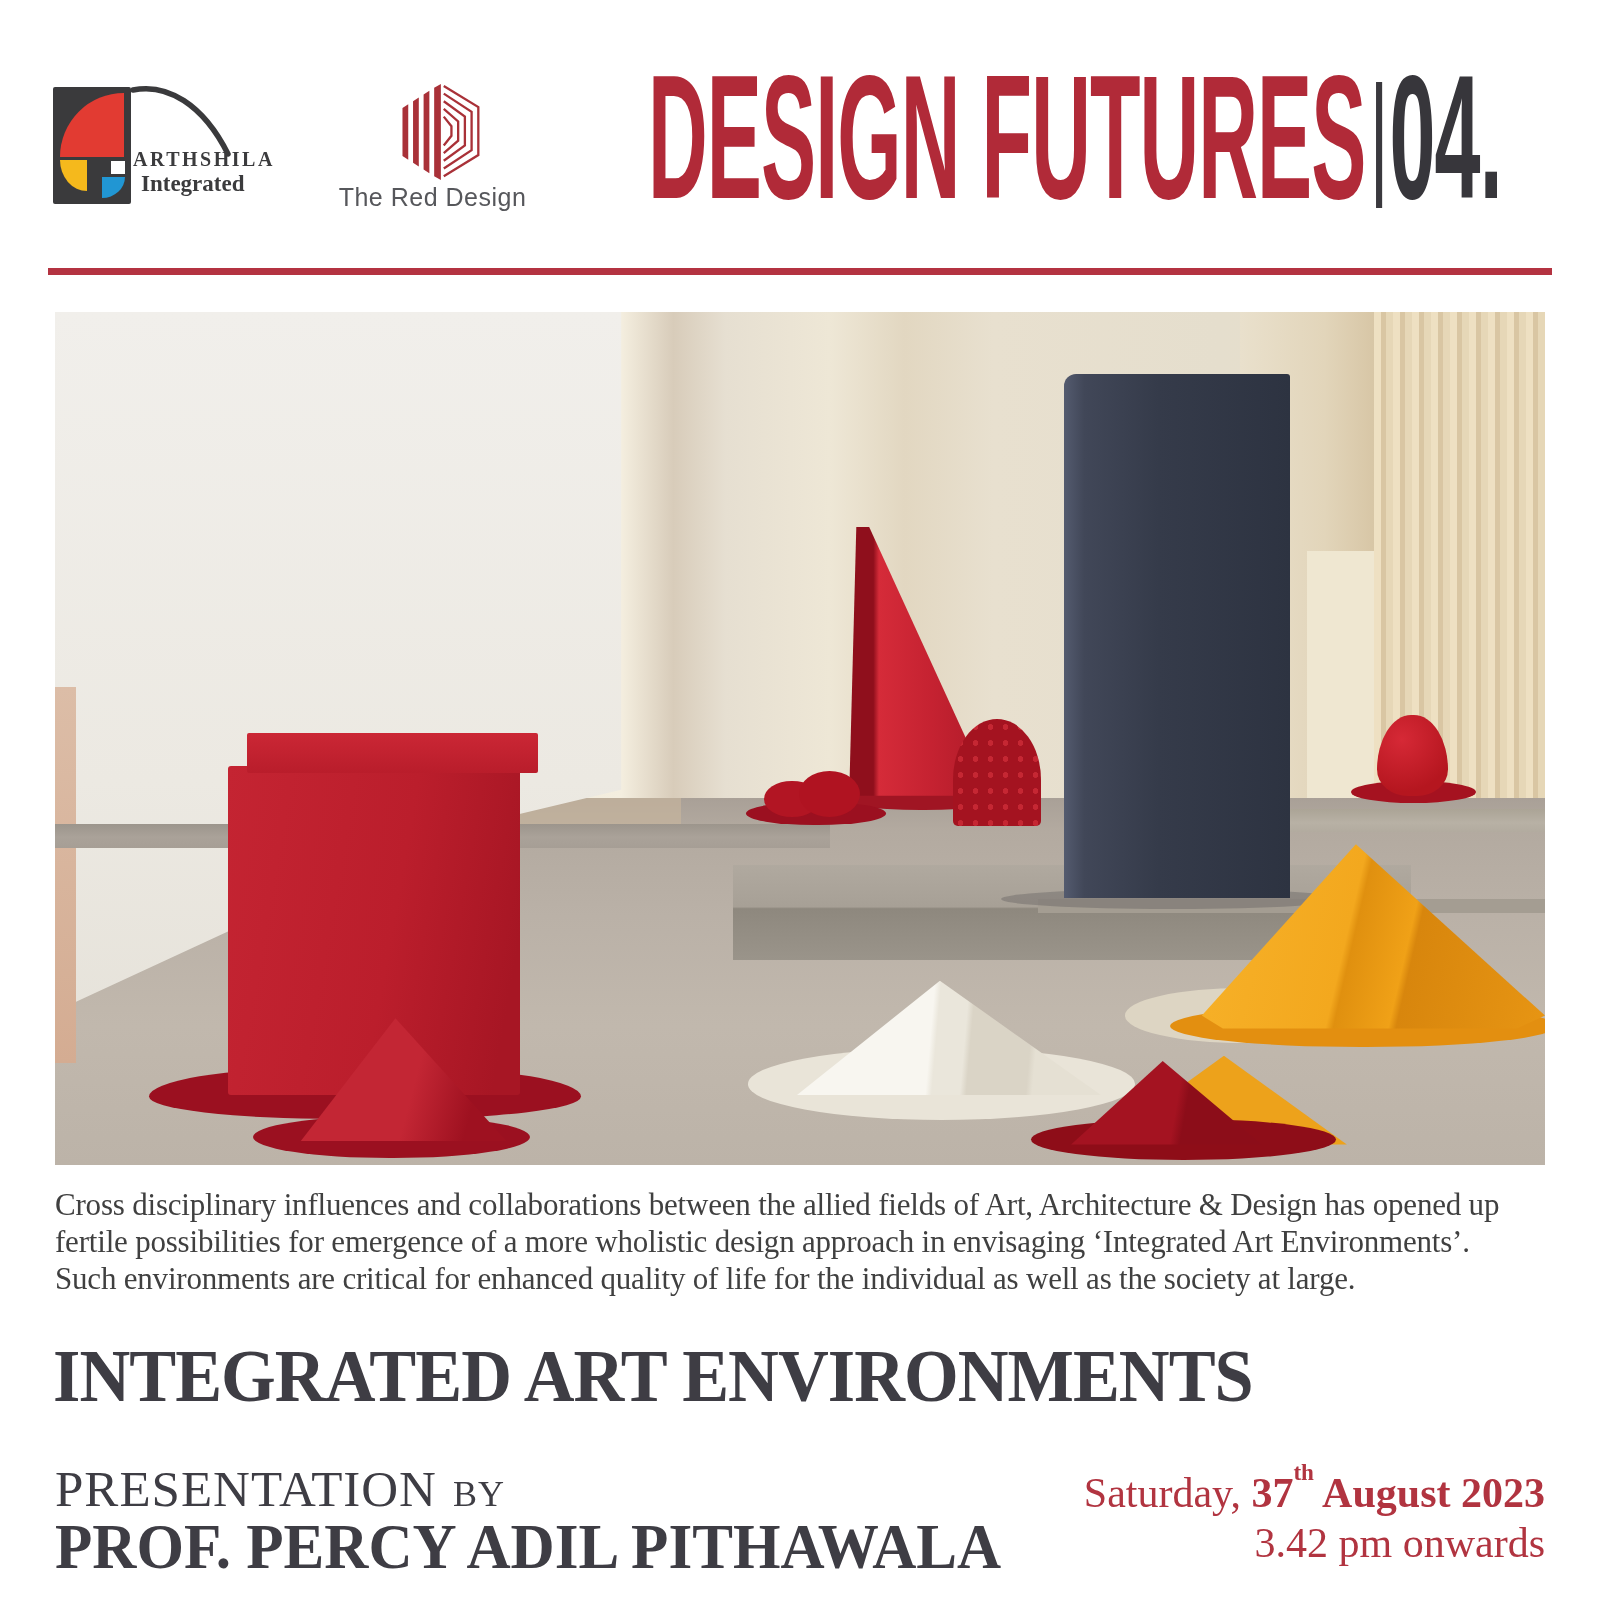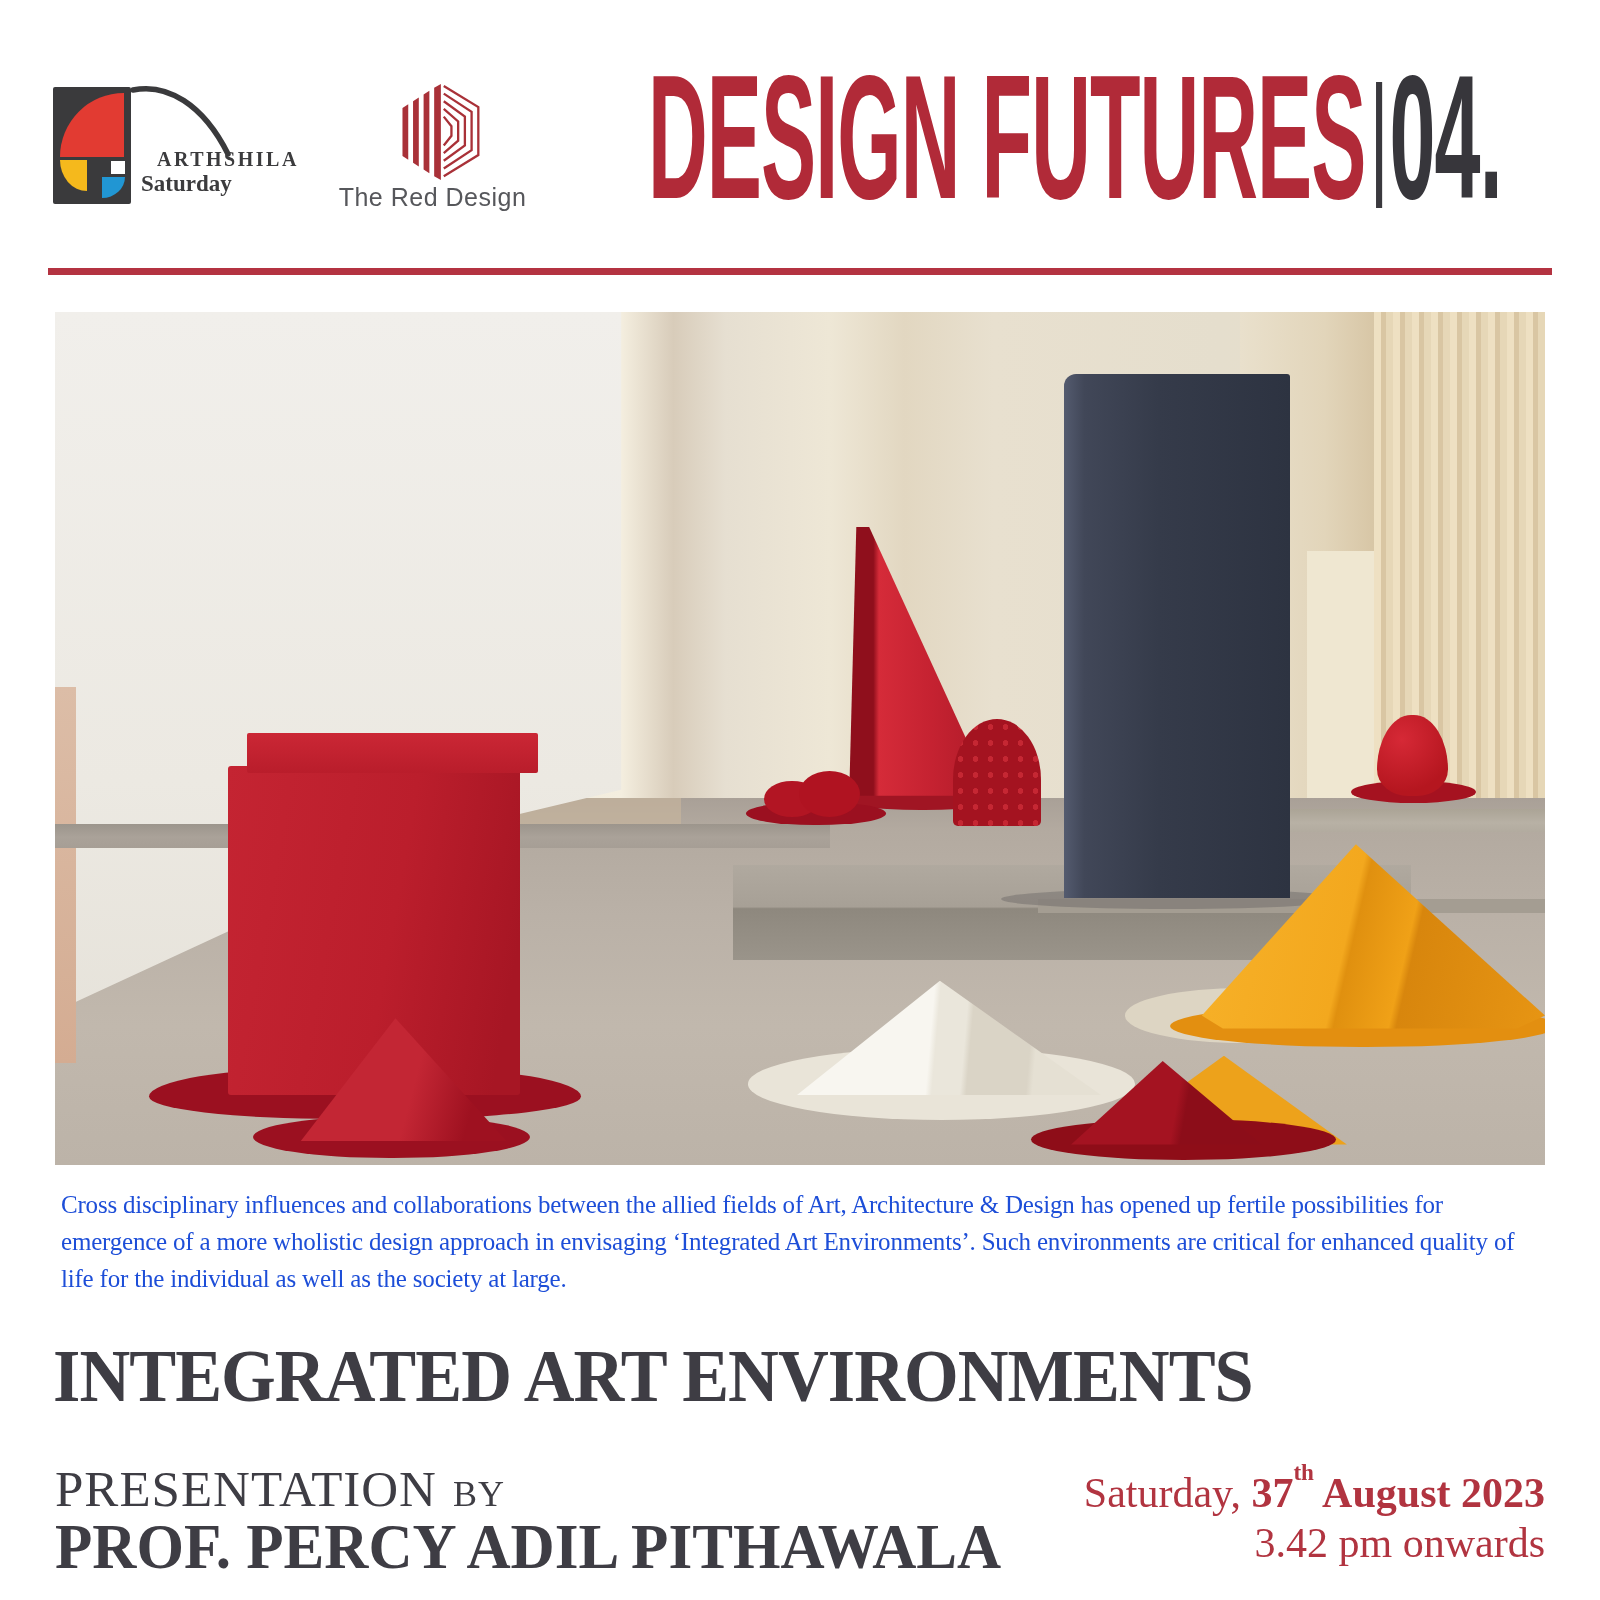--- a/index.html
+++ b/index.html
@@ -7,21 +7,21 @@
         font-family:"Liberation Serif",serif;}
   .abs{position:absolute;}
 
   
   .as-mark{left:53px;top:87px;width:78px;height:117px;background:#3a3a3c;border-radius:2px;}
   .as-red{position:absolute;left:7px;top:6px;width:64px;height:64px;background:#e23b32;border-radius:100% 0 0 0;}
   .as-yellow{position:absolute;left:7px;top:73px;width:27px;height:31px;background:#f5b91c;border-radius:0 0 0 100%;}
   .as-white{position:absolute;left:58px;top:74px;width:14px;height:13px;background:#ffffff;}
   .as-blue{position:absolute;left:49px;top:90px;width:23px;height:21px;background:#2196d3;border-radius:0 0 100% 0;}
   .as-arc{left:131px;top:82px;width:102px;height:78px;}
-  .as-name{left:157px;top:148px;font-family:"Liberation Serif",serif;font-weight:700;font-size:20px;
+  .as-name{left:133px;top:148px;font-family:"Liberation Serif",serif;font-weight:700;font-size:20px;
            letter-spacing:2.5px;color:#3b3b3d;}
   .as-city{left:141px;top:171px;font-family:"Liberation Serif",serif;font-weight:600;font-size:23px;color:#3b3b3d;}
 
   .rs-mark{left:390px;top:78px;width:96px;height:108px;}
   .rs-name{left:330px;top:183px;width:205px;text-align:center;font-family:"Liberation Sans",sans-serif;
            font-size:25px;color:#56575b;letter-spacing:.5px;}
 
   
   .title{left:648px;top:49px;display:flex;align-items:flex-start;white-space:nowrap;
          transform:scaleX(0.47);transform-origin:left top;
@@ -102,21 +102,21 @@
     background:linear-gradient(103deg,#f7b22a 0%,#f3a81e 44%,#e0900f 46%,#f0a117 60%,#d8860d 62%,#e79513 100%);}
 
   .mini-rim{left:70.2%;top:87.2%;width:16.5%;height:10.4%;
     clip-path:polygon(50% 0,100% 100%,0 100%);background:#eda21b;}
   .mini-pool{left:65.5%;top:94.6%;width:20.5%;height:4.8%;background:#8e0d18;border-radius:50%;}
   .mini-pyramid{left:68.2%;top:87.8%;width:12.8%;height:9.8%;
     clip-path:polygon(48% 0,100% 100%,0 100%);
     background:linear-gradient(100deg,#a41321 0 55%,#8c0d19 60%);}
 
   
-  .para{left:61px;top:1186px;width:1468px;font-size:25px;line-height:37px;color:#1d4ed8;
+  .para{left:55px;top:1186px;width:1468px;font-size:31px;line-height:37px;color:#404040;
         letter-spacing:-0.2px;}
   .heading{left:53px;top:1339px;font-weight:700;font-size:74px;line-height:1;color:#3e3d44;
            white-space:nowrap;transform:scaleX(0.95);transform-origin:left top;letter-spacing:-1px;}
   .presentation-row{left:55px;top:1460px;white-space:nowrap;color:#3e3d44;}
   .presentation-row .p1{font-size:51px;letter-spacing:1px;}
   .presentation-row .p2{font-size:36px;letter-spacing:1px;margin-left:12px;}
   .speaker{left:55px;top:1516px;font-weight:700;font-size:63px;line-height:1;color:#3e3d44;
            white-space:nowrap;transform:scaleX(0.97);transform-origin:left top;}
   .dateblock{right:55px;top:1468px;text-align:right;color:#b13440;font-size:42px;line-height:1.2;}
   .dateblock .bold{font-weight:700;}
@@ -130,21 +130,21 @@
   <div class="abs as-mark">
     <div class="as-red"></div>
     <div class="as-yellow"></div>
     <div class="as-white"></div>
     <div class="as-blue"></div>
   </div>
   <svg class="abs as-arc" viewBox="0 0 102 78">
     <path d="M 2,8 C 36,1 72,22 97,72" fill="none" stroke="#3a3a3c" stroke-width="5.5" stroke-linecap="round"></path>
   </svg>
   <div class="abs as-name">ARTHSHILA</div>
-  <div class="abs as-city">Saturday</div>
+  <div class="abs as-city">Integrated</div>
 
   <svg class="abs rs-mark" viewBox="0 0 100 112">
     <g fill="#a93138">
       <polygon points="13,31 19,27 19,85 13,81"></polygon>
       <polygon points="24,24 30,20 30,92 24,88"></polygon>
       <polygon points="35,17 41,13 41,99 35,95"></polygon>
       <polygon points="46,10 53,6 53,106 46,102"></polygon>
     </g>
     <g fill="none" stroke="#a93138" stroke-width="2.4">
       <path d="M 56,8 L 92,30 L 92,80 L 56,102"></path>

